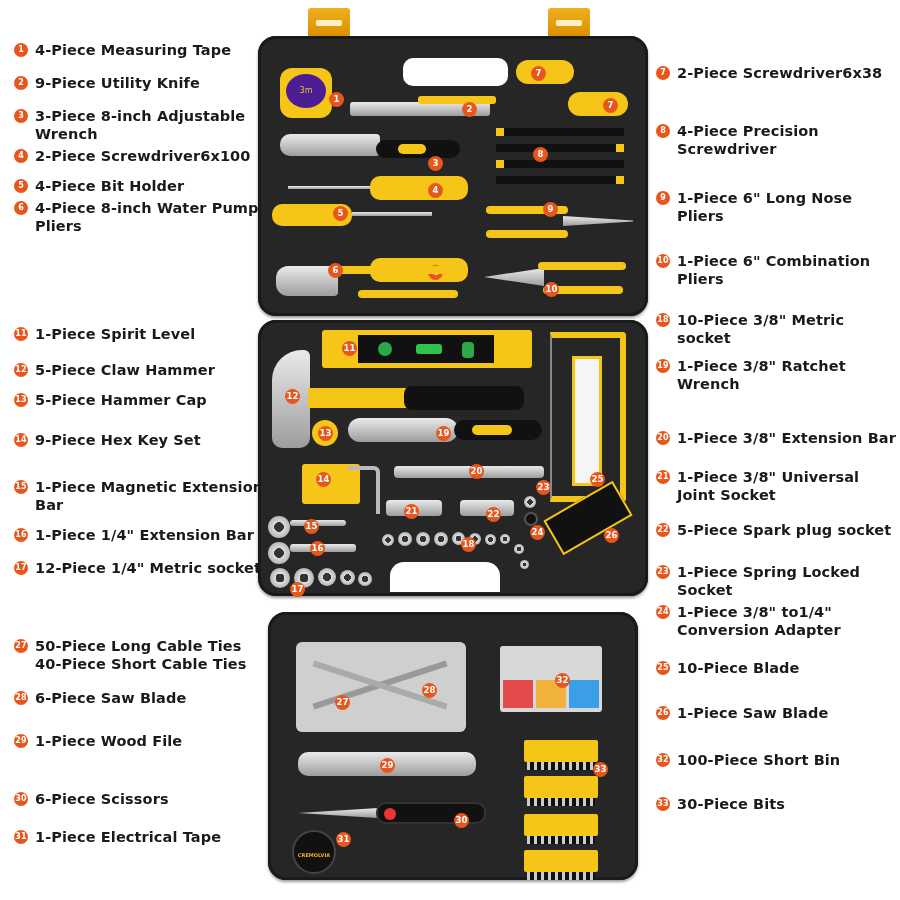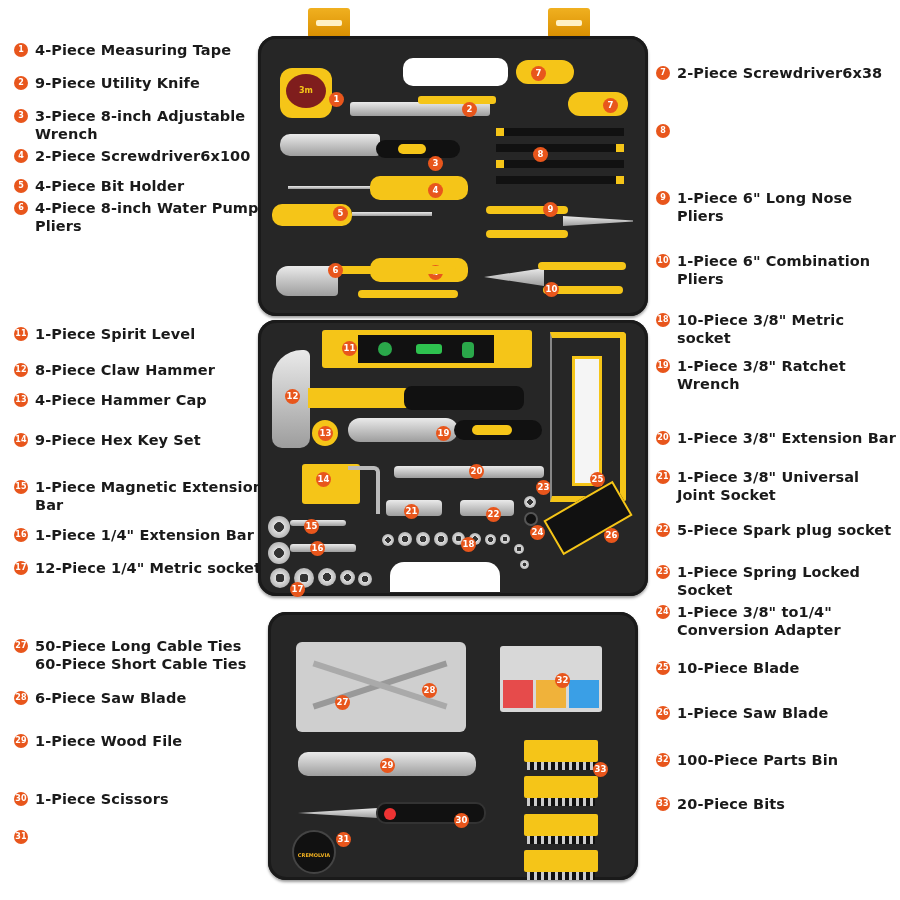--- a/index.html
+++ b/index.html
@@ -55,25 +55,25 @@
       <span class="txt">4-Piece 8-inch Water Pump
 Pliers</span>
     </div>
 
   <div class="label" style="left:14px;top:325px;">
       <span class="badge">11</span>
       <span class="txt">1-Piece Spirit Level</span>
     </div>
   <div class="label" style="left:14px;top:361px;">
       <span class="badge">12</span>
-      <span class="txt">8-Piece Claw Hammer</span>
+      <span class="txt">5-Piece Claw Hammer</span>
     </div>
   <div class="label" style="left:14px;top:391px;">
       <span class="badge">13</span>
-      <span class="txt">4-Piece Hammer Cap</span>
+      <span class="txt">5-Piece Hammer Cap</span>
     </div>
   <div class="label" style="left:14px;top:431px;">
       <span class="badge">14</span>
       <span class="txt">9-Piece Hex Key Set</span>
     </div>
   <div class="label" style="left:14px;top:478px;">
       <span class="badge">15</span>
       <span class="txt">1-Piece Magnetic Extension
 Bar</span>
     </div>
@@ -82,46 +82,49 @@
       <span class="txt">1-Piece 1/4" Extension Bar</span>
     </div>
   <div class="label" style="left:14px;top:559px;">
       <span class="badge">17</span>
       <span class="txt">12-Piece 1/4" Metric socket</span>
     </div>
 
   <div class="label" style="left:14px;top:637px;">
       <span class="badge">27</span>
       <span class="txt">50-Piece Long Cable Ties
-60-Piece Short Cable Ties</span>
+40-Piece Short Cable Ties</span>
     </div>
   <div class="label" style="left:14px;top:689px;">
       <span class="badge">28</span>
       <span class="txt">6-Piece Saw Blade</span>
     </div>
   <div class="label" style="left:14px;top:732px;">
       <span class="badge">29</span>
       <span class="txt">1-Piece Wood File</span>
     </div>
   <div class="label" style="left:14px;top:790px;">
       <span class="badge">30</span>
-      <span class="txt">1-Piece  Scissors</span>
+      <span class="txt">6-Piece  Scissors</span>
     </div>
   <div class="label" style="left:14px;top:828px;">
       <span class="badge">31</span>
+      <span class="txt">1-Piece  Electrical Tape</span>
     </div>
 </div>
 
 <div>
   <div class="label" style="left:656px;top:64px;">
       <span class="badge">7</span>
       <span class="txt">2-Piece Screwdriver6x38</span>
     </div>
   <div class="label" style="left:656px;top:122px;">
       <span class="badge">8</span>
+      <span class="txt">4-Piece Precision
+Screwdriver</span>
     </div>
   <div class="label" style="left:656px;top:189px;">
       <span class="badge">9</span>
       <span class="txt">1-Piece 6" Long Nose Pliers</span>
     </div>
   <div class="label" style="left:656px;top:252px;">
       <span class="badge">10</span>
       <span class="txt">1-Piece 6" Combination
 Pliers</span>
     </div>
@@ -159,37 +162,37 @@
   <div class="label" style="left:656px;top:659px;">
       <span class="badge">25</span>
       <span class="txt">10-Piece Blade</span>
     </div>
   <div class="label" style="left:656px;top:704px;">
       <span class="badge">26</span>
       <span class="txt">1-Piece Saw Blade</span>
     </div>
   <div class="label" style="left:656px;top:751px;">
       <span class="badge">32</span>
-      <span class="txt">100-Piece Parts Bin</span>
+      <span class="txt">100-Piece Short Bin</span>
     </div>
   <div class="label" style="left:656px;top:795px;">
       <span class="badge">33</span>
-      <span class="txt">20-Piece Bits</span>
+      <span class="txt">30-Piece Bits</span>
     </div>
 </div>
 
 <div>
   <div class="latch" style="left:308px;top:8px;"></div>
   <div class="latch" style="left:548px;top:8px;"></div>
 
   <div class="case" style="left:258px;top:36px;width:390px;height:280px;">
     <div class="handle-hole" style="left:145px;top:22px;width:105px;height:28px;"></div>
 
     <div class="tool yellow" style="left:22px;top:32px;width:52px;height:50px;border-radius:12px;">
-      <div style="position:absolute;left:6px;top:6px;width:40px;height:34px;border-radius:50%;background:#7f1d1d;color:#f5c518;font-size:8px;font-weight:bold;text-align:center;line-height:34px;">3m</div>
+      <div style="position:absolute;left:6px;top:6px;width:40px;height:34px;border-radius:50%;background:#4c1d95;color:#f5c518;font-size:8px;font-weight:normal;text-align:center;line-height:34px;">3m</div>
     </div>
     <div class="num" style="left:71px;top:56px;">1</div>
 
     <div class="tool metal" style="left:92px;top:66px;width:140px;height:14px;border-radius:3px;"></div>
     <div class="tool yellow" style="left:160px;top:60px;width:78px;height:8px;border-radius:3px;"></div>
     <div class="num" style="left:204px;top:66px;">2</div>
 
     <div class="tool metal" style="left:22px;top:98px;width:100px;height:22px;border-radius:10px 4px 4px 10px;"></div>
     <div class="tool dark" style="left:118px;top:104px;width:84px;height:18px;border-radius:9px;">
         <div class="yellow" style="position:absolute;left:22px;top:4px;width:28px;height:10px;border-radius:5px;"></div>

